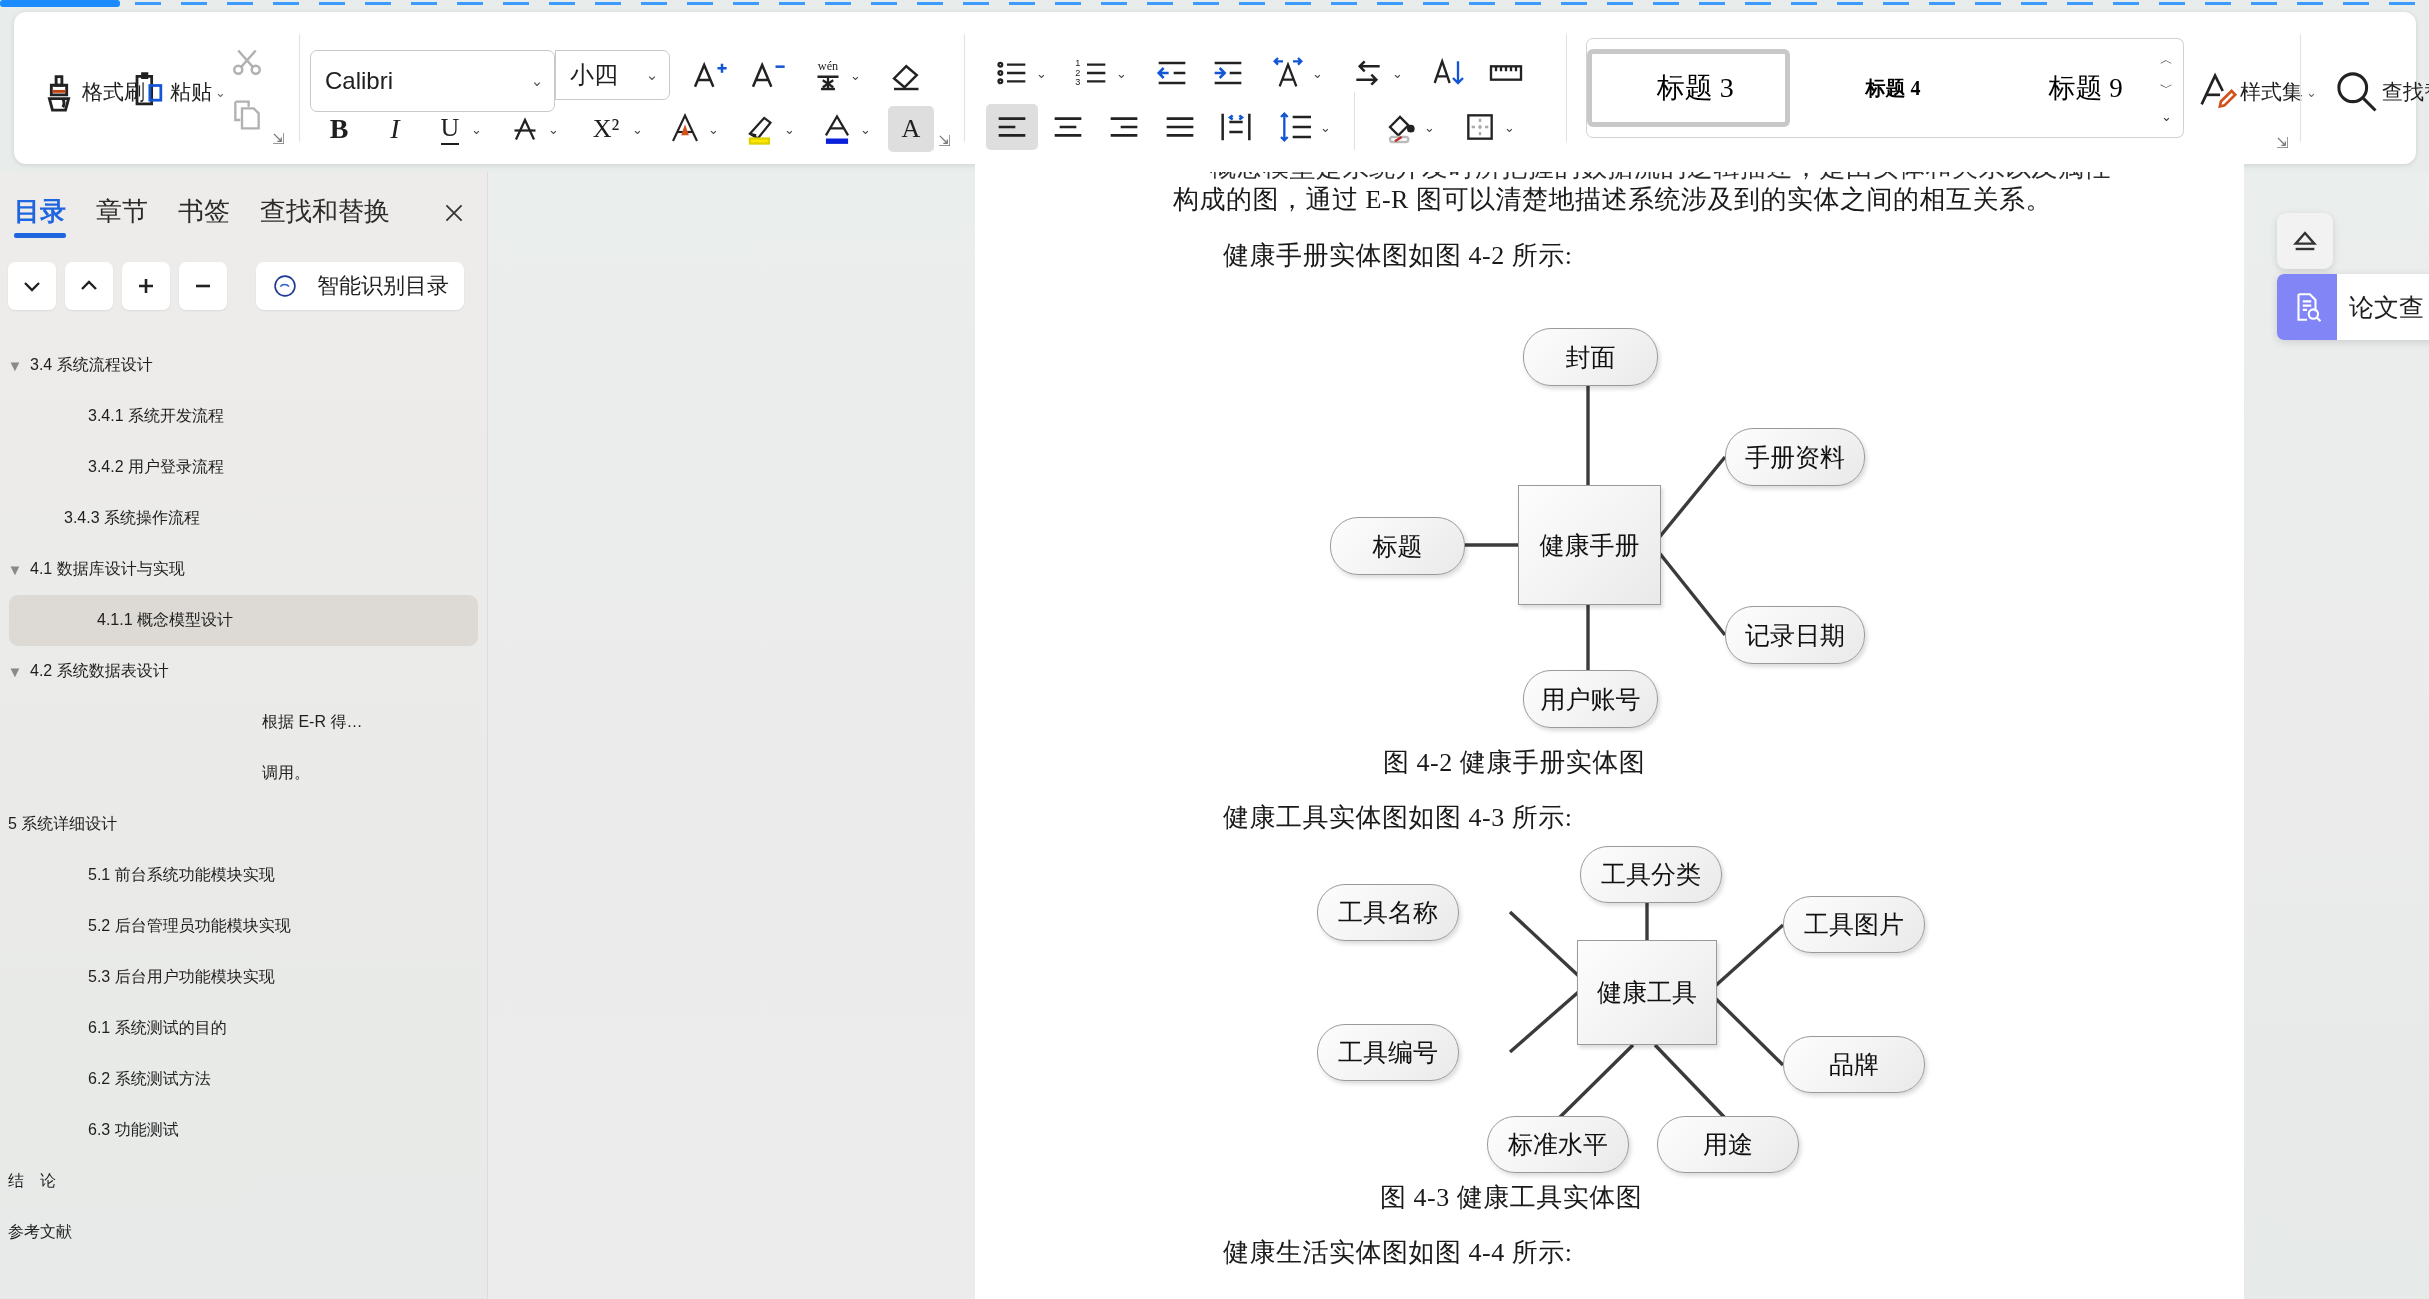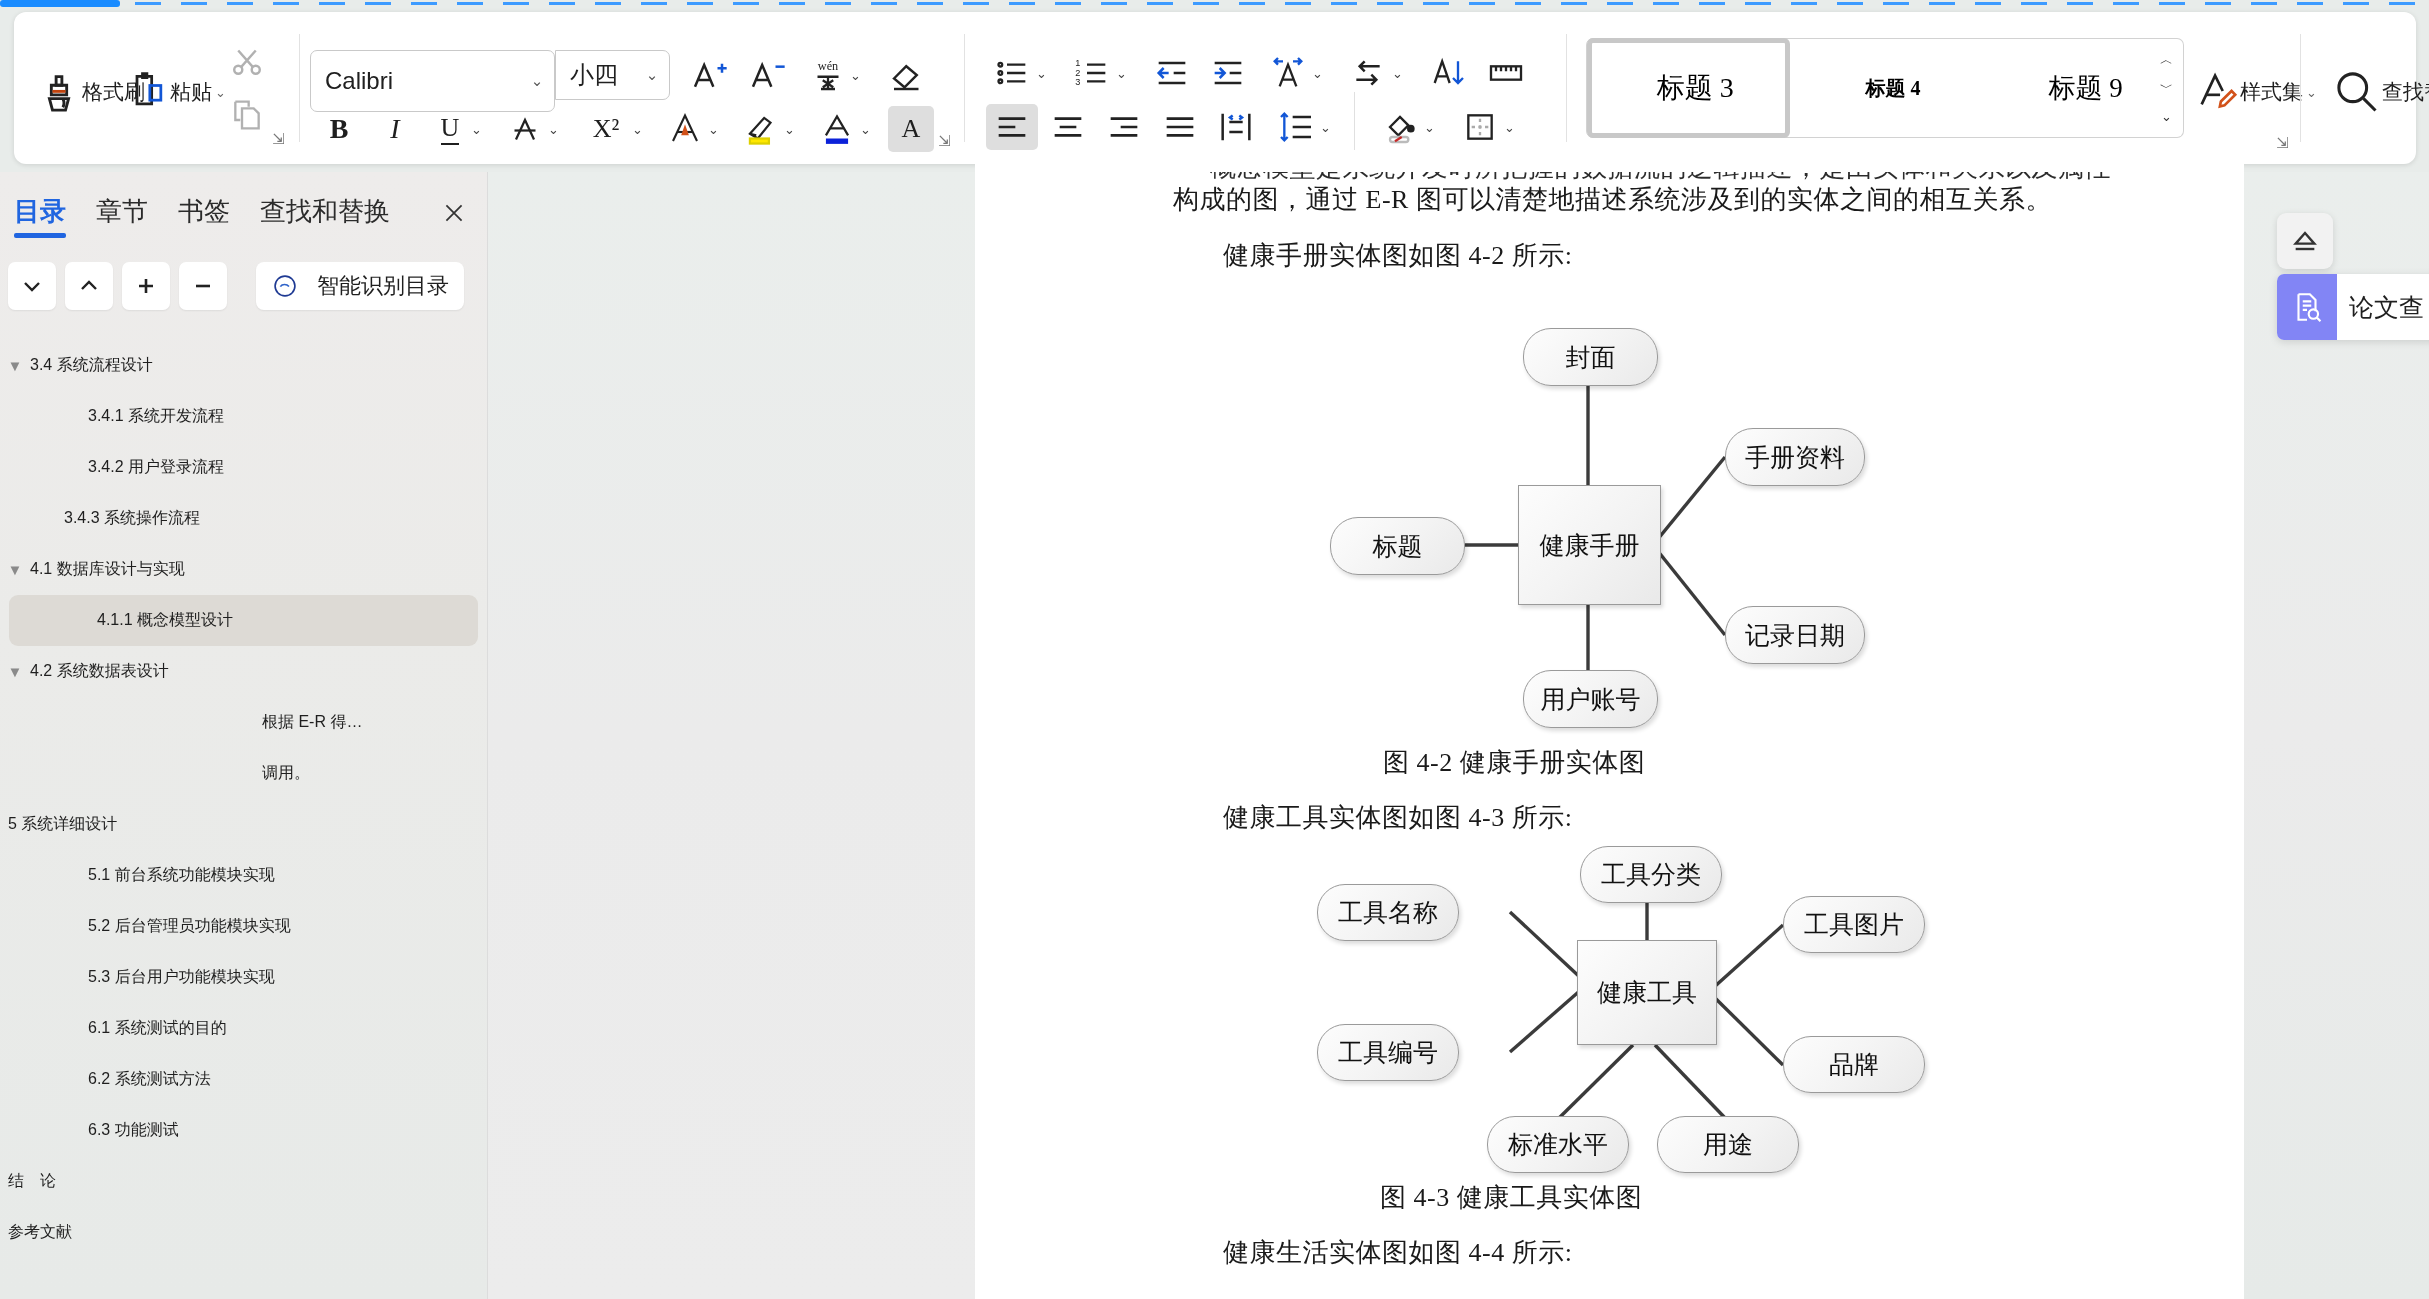--- a/index.html
+++ b/index.html
@@ -34,21 +34,21 @@
   .btn-sq.dis svg { opacity:.35; }
 
   .combo { position:absolute; border:1px solid #c9c9c9; border-radius:7px; background:#fff;
       display:flex; align-items:center; cursor:pointer; }
   .combo .txt { flex:1; font-size:24px; color:#202020; padding-left:14px; white-space:nowrap;}
   .combo .cv { width:34px; text-align:center; font-size:15px; color:#555;}
 
   
   .gallery { position:absolute; top:26px; left:1572px; width:590px; height:100px;
       border:1px solid #d2d2d2; border-radius:7px; background:#fff; display:flex; align-items:center;}
-  .gal-item { height:100px; flex:1; display:flex; align-items:center; justify-content:center;
+  .gal-item { height:78px; flex:1; display:flex; align-items:center; justify-content:center;
       font-family:"Liberation Serif","DejaVu Serif",serif; cursor:pointer; border-radius:6px;padding-left:14px;}
   .gal-item.active { border:5px solid #c8c8c8; background:#fff;}
   .gal-spin { position:absolute; top:26px; left:2136px; width:34px; height:100px; border:1px solid #d2d2d2;
       border-left:none; border-radius:0 7px 7px 0; background:#fff; display:flex; flex-direction:column;
       align-items:center; justify-content:space-around; padding:6px 0;}
   .gal-spin div { font-size:13px; color:#333; cursor:pointer; line-height:1;}
 
   .dlg-launch { position:absolute; font-size:15px; color:#777; cursor:pointer; }
 
   

